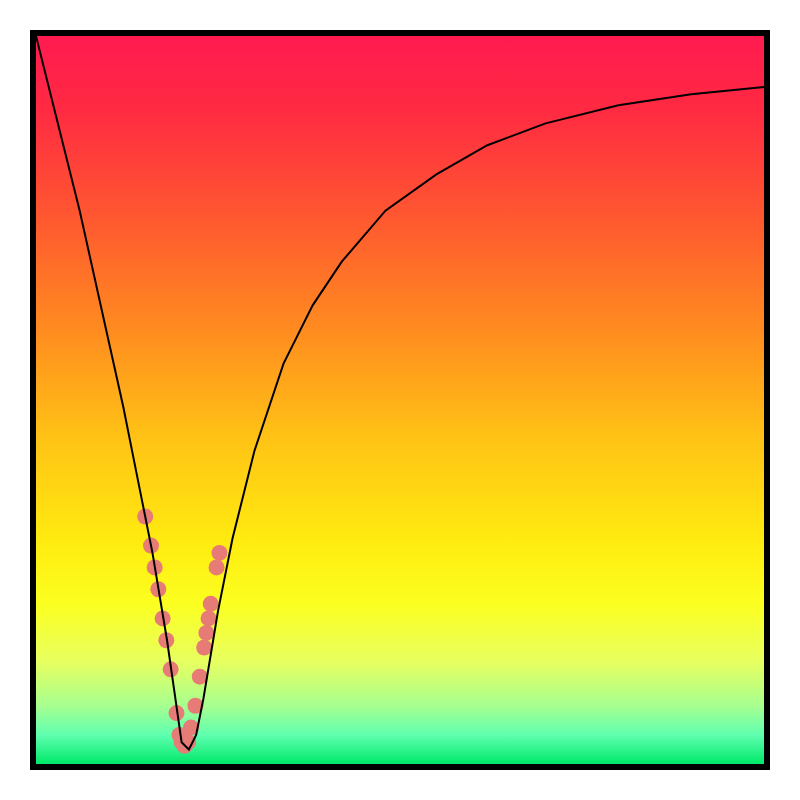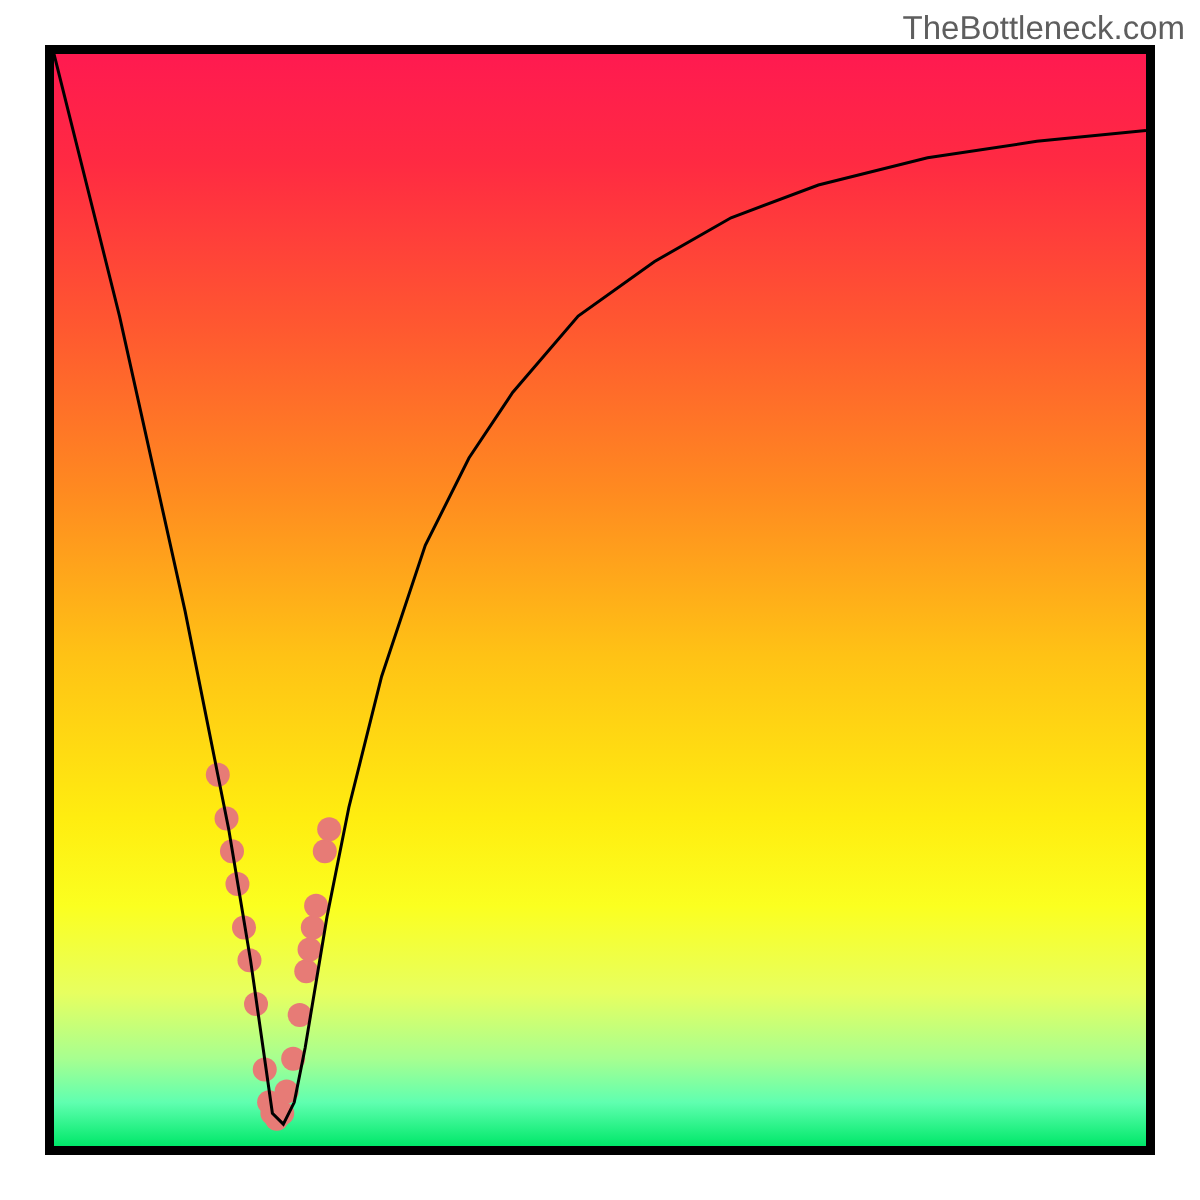--- a/index.html
+++ b/index.html
@@ -46,21 +46,20 @@
     position: absolute;
     inset: 0;
     width: 100%;
     height: 100%;
   }
 </style>
 </head>
 <body>
 
 <div class="container">
-  <div class="watermark">TheBottleneck.com</div>
   <div class="frame">
     <div class="plot-area">
       <svg class="gradient" viewBox="0 0 728 728" preserveAspectRatio="none">
         <defs>
           <linearGradient id="bg-grad" x1="0" y1="0" x2="0" y2="1">
               <stop offset="0%" stop-color="#ff1a50"></stop>
               <stop offset="10%" stop-color="#ff2a42"></stop>
               <stop offset="25%" stop-color="#ff5830"></stop>
               <stop offset="40%" stop-color="#ff8a20"></stop>
               <stop offset="55.00000000000001%" stop-color="#ffc215"></stop>

